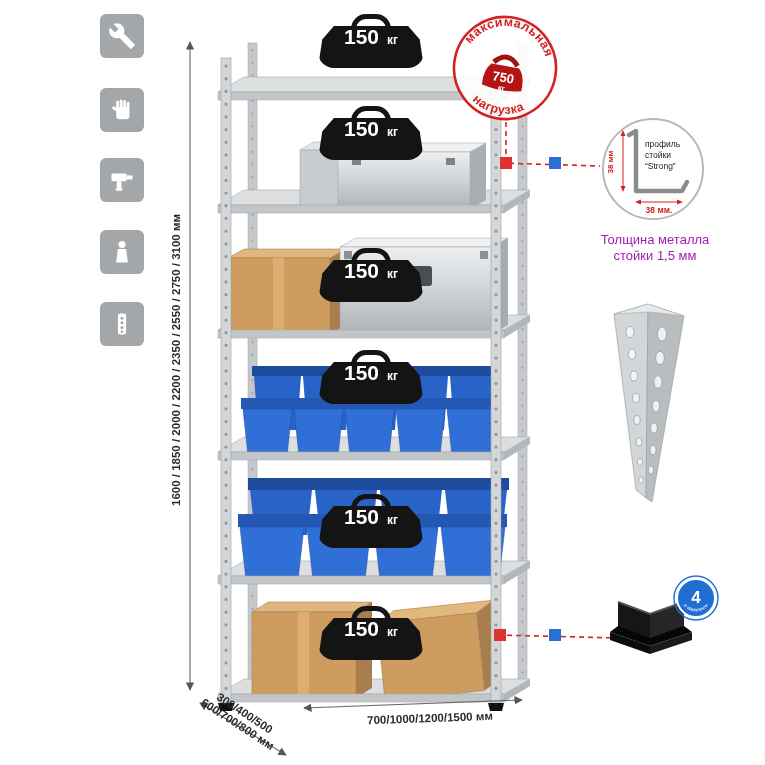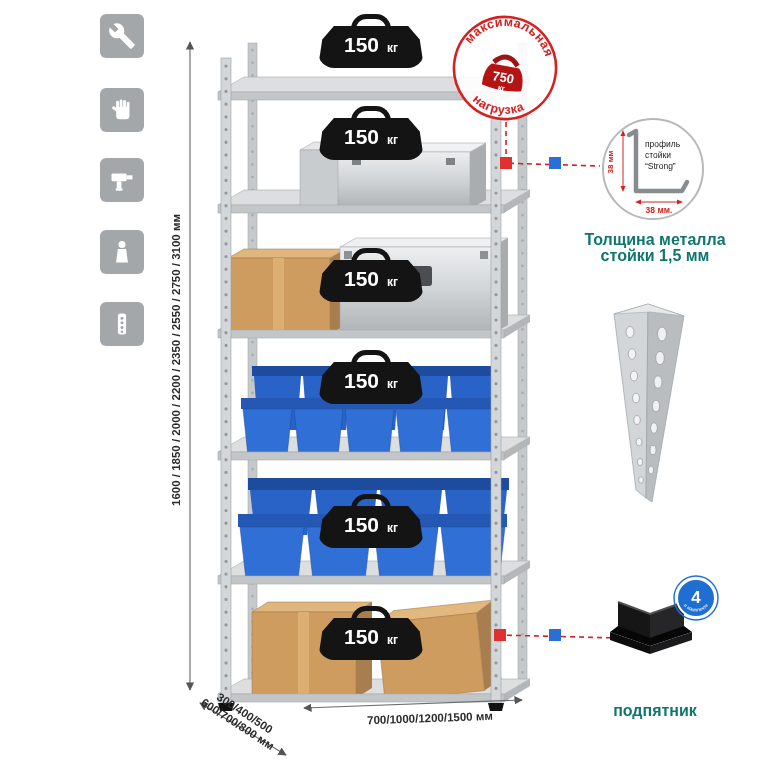--- a/index.html
+++ b/index.html
@@ -9,26 +9,26 @@
   .side-icon{position:absolute;left:100px;width:44px;height:44px;background:#a4a7aa;
              border-radius:6px;display:flex;align-items:center;justify-content:center;}
   .side-icon svg{width:28px;height:28px;}
   
   .weight{position:absolute;width:106px;height:60px;z-index:5;}
   .weight .handle{position:absolute;left:50%;top:2px;width:30px;height:18px;margin-left:-20px;
                   border:5px solid #141414;border-bottom:none;border-radius:15px 15px 0 0;}
   .weight .body{position:absolute;left:0;top:14px;width:106px;height:42px;background:#141414;
                 border-radius:10px 10px 16px 16px;
                 clip-path:polygon(0% 100%,4% 32%,15% 0%,85% 0%,96% 32%,100% 100%);
-                display:flex;align-items:baseline;justify-content:center;gap:8px;padding-top:8px;box-sizing:border-box;}
+                display:flex;align-items:baseline;justify-content:center;gap:8px;padding-top:0;box-sizing:border-box;}
   .weight .val{color:#fff;font-size:21px;font-weight:bold;line-height:22px;}
   .weight .unit{color:#fff;font-size:12px;font-weight:bold;}
   
-  .cap{position:absolute;width:150px;text-align:center;color:#0f766e;font-size:16px;
-       font-weight:700;line-height:16px;}
+  .cap{position:absolute;width:150px;text-align:center;color:#a21caf;font-size:13px;
+       font-weight:400;line-height:16px;}
   .dim{position:absolute;color:#2a2a2a;font-size:11.5px;font-weight:bold;white-space:nowrap;}
   #stamp-svg{position:absolute;left:443px;top:6px;transform:rotate(10deg);z-index:6;}
   #profile-svg{position:absolute;left:600px;top:116px;z-index:4;}
   #post-svg{position:absolute;left:596px;top:298px;}
   #foot-svg{position:absolute;left:604px;top:586px;}
   #badge-svg{position:absolute;left:672px;top:574px;z-index:6;}
   #scene{position:absolute;left:0;top:0;}
 </style>
 </head>
 <body>
@@ -357,21 +357,20 @@
   <svg id="badge-svg" width="48" height="48" viewBox="0 0 48 48" xmlns="http://www.w3.org/2000/svg">
     <circle cx="24" cy="24" r="22" fill="none" stroke="#1e6fd1" stroke-width="1.4"></circle>
     <circle cx="24" cy="24" r="19" fill="#1e6fd1" stroke="#fff" stroke-width="2"></circle>
     <text x="24" y="29" text-anchor="middle" font-size="17" font-weight="bold" fill="#fff">4</text>
     <path id="bArc" d="M9 27 A 16 16 0 0 0 39 27" fill="none"></path>
     <text font-size="5" fill="#fff">
       <textPath href="#bArc" startOffset="50%" text-anchor="middle">в комплекте</textPath>
     </text>
   </svg>
   <div class="cap" style="left:580px;top:703px;">
-    <div>подпятник</div>
   </div>
 
   <div class="dim" style="left:-154px;top:354px;width:660px;text-align:center;transform:rotate(-90deg);">1600 / 1850 / 2000 / 2200 / 2350 / 2550 / 2750 / 3100 мм</div>
   <div class="dim" style="left:166px;top:706px;width:150px;text-align:center;transform:rotate(33deg);white-space:normal;line-height:13px;">
     <div>300/400/500</div>
     <div>600/700/800 мм</div>
   </div>
   <div class="dim" style="left:325px;top:712px;width:210px;text-align:center;transform:rotate(-2deg);">700/1000/1200/1500 мм</div>
 
 </div>

